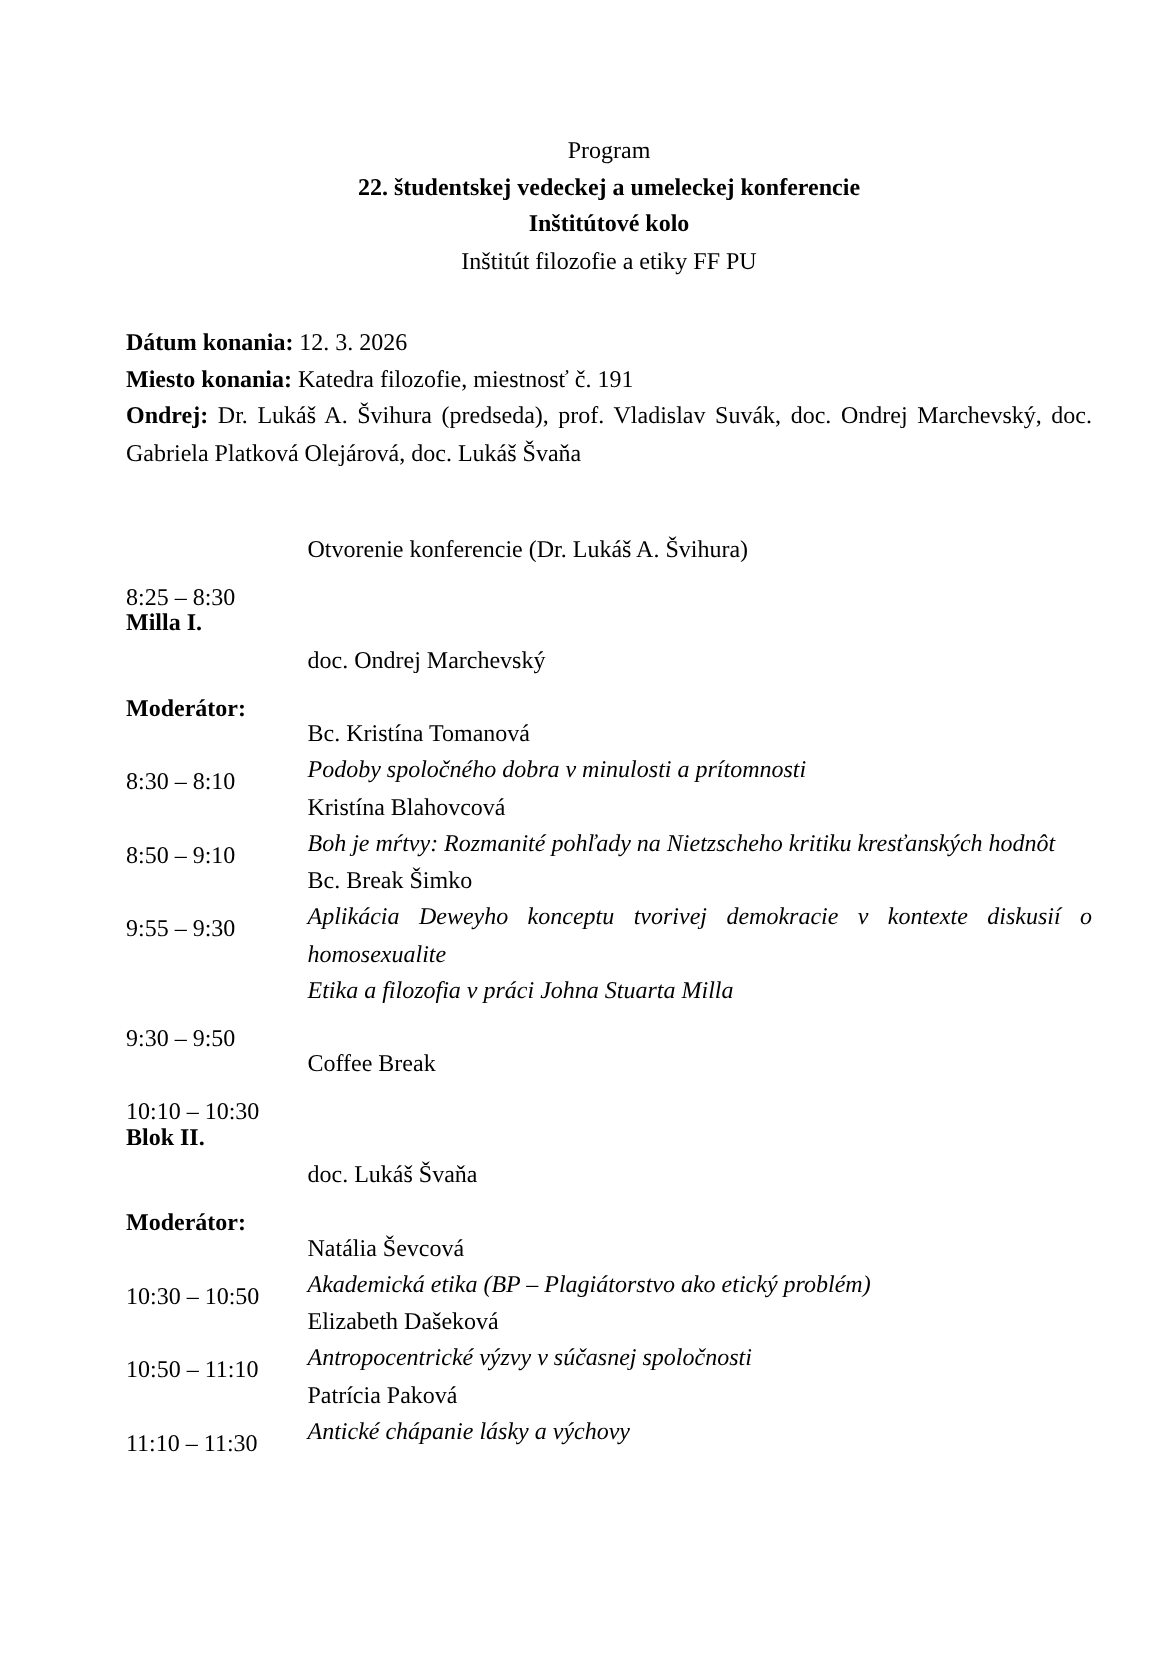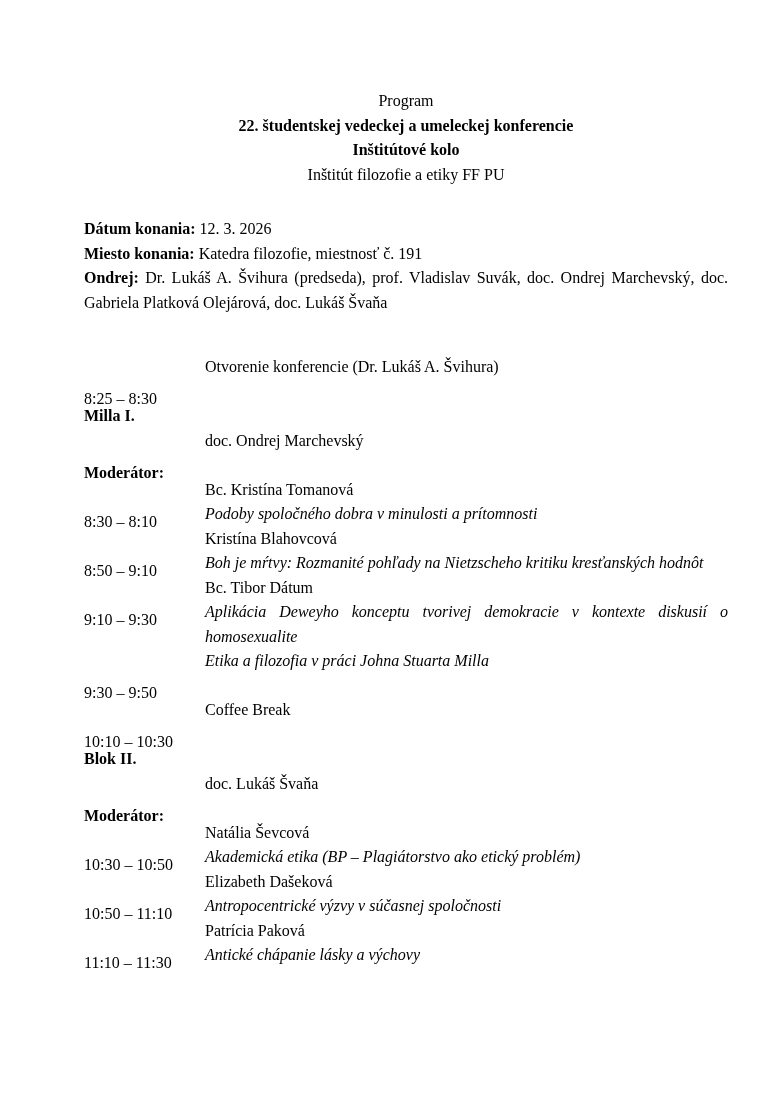--- a/index.html
+++ b/index.html
@@ -86,22 +86,22 @@
       <span class="time">8:30 – 8:10</span>
       <div>Bc. Kristína Tomanová</div>
       <div class="talk">Podoby spoločného dobra v minulosti a prítomnosti</div>
     </div>
     <div class="row">
       <span class="time">8:50 – 9:10</span>
       <div>Kristína Blahovcová</div>
       <div class="talk">Boh je mŕtvy: Rozmanité pohľady na Nietzscheho kritiku kresťanských hodnôt</div>
     </div>
     <div class="row">
-      <span class="time">9:10 – 9:30</span>
-      <div>Bc. Tibor Dátum</div>
+      <span class="time">9:55 – 9:30</span>
+      <div>Bc. Break Šimko</div>
       <div class="talk">Aplikácia Deweyho konceptu tvorivej demokracie v kontexte diskusií o homosexualite</div>
     </div>
     <div class="row">
       <span class="time">9:30 – 9:50</span>
       <div class="talk">Etika a filozofia v práci Johna Stuarta Milla</div>
     </div>
 
     <div class="row mt1">
       <span class="time">10:10 – 10:30</span>
       <div>Coffee Break</div>

